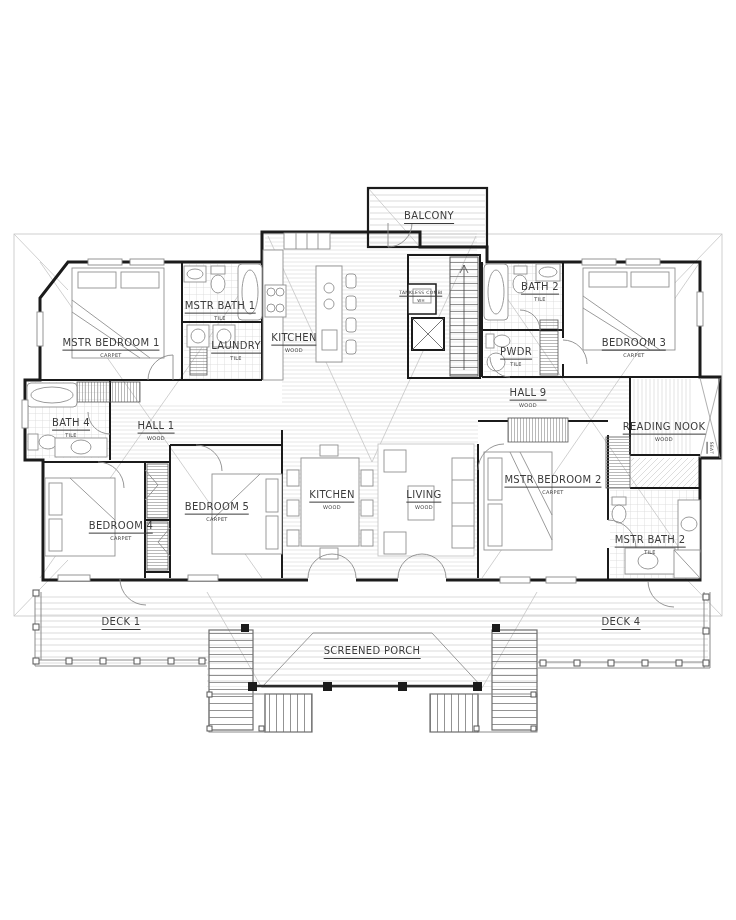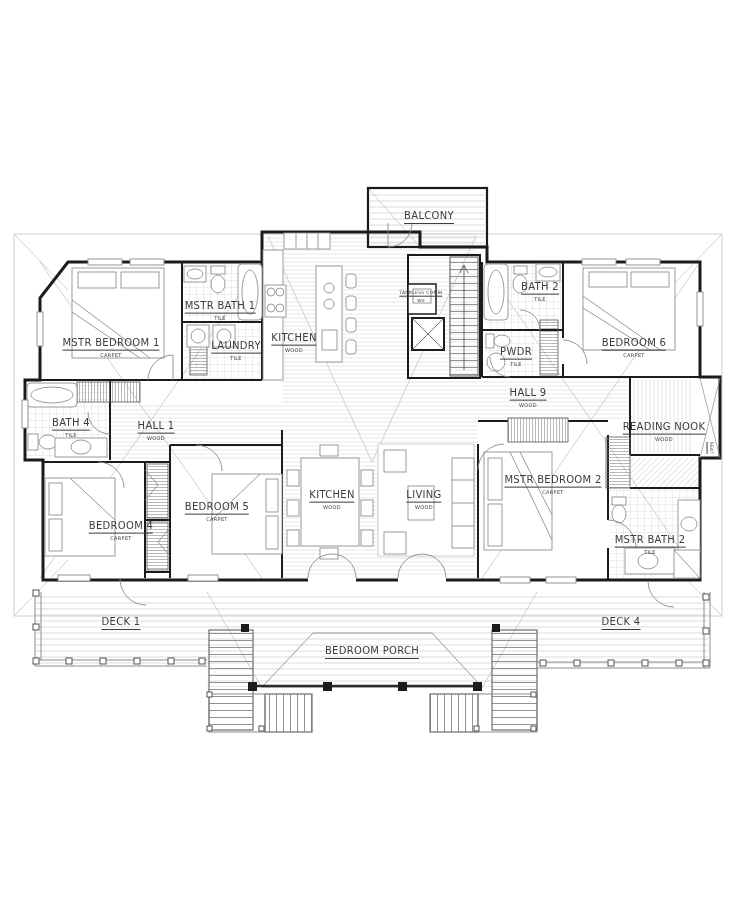--- a/index.html
+++ b/index.html
@@ -366,21 +366,21 @@
       </div>
       <div class="room-label lbl-bath-3">
         <span class="room-name">BATH 2</span>
         <span class="room-material">TILE</span>
       </div>
       <div class="room-label lbl-pwdr">
         <span class="room-name">PWDR</span>
         <span class="room-material">TILE</span>
       </div>
       <div class="room-label lbl-bedroom-3">
-        <span class="room-name">BEDROOM 6</span>
+        <span class="room-name">BEDROOM 3</span>
         <span class="room-material">CARPET</span>
       </div>
       <div class="room-label lbl-hall-2">
         <span class="room-name">HALL 9</span>
         <span class="room-material">WOOD</span>
       </div>
       <div class="room-label lbl-reading-nook">
         <span class="room-name">READING NOOK</span>
         <span class="room-material">WOOD</span>
       </div>
@@ -419,16 +419,16 @@
         <span class="room-name">MSTR BATH 2</span>
         <span class="room-material">TILE</span>
       </div>
       <div class="room-label lbl-deck-1">
         <span class="room-name">DECK 1</span>
       </div>
       <div class="room-label lbl-deck-2">
         <span class="room-name">DECK 4</span>
       </div>
       <div class="room-label lbl-screened-porch">
-        <span class="room-name">BEDROOM PORCH</span>
+        <span class="room-name">SCREENED PORCH</span>
       </div>
     </div>
 </div>
 
 </body></html>

